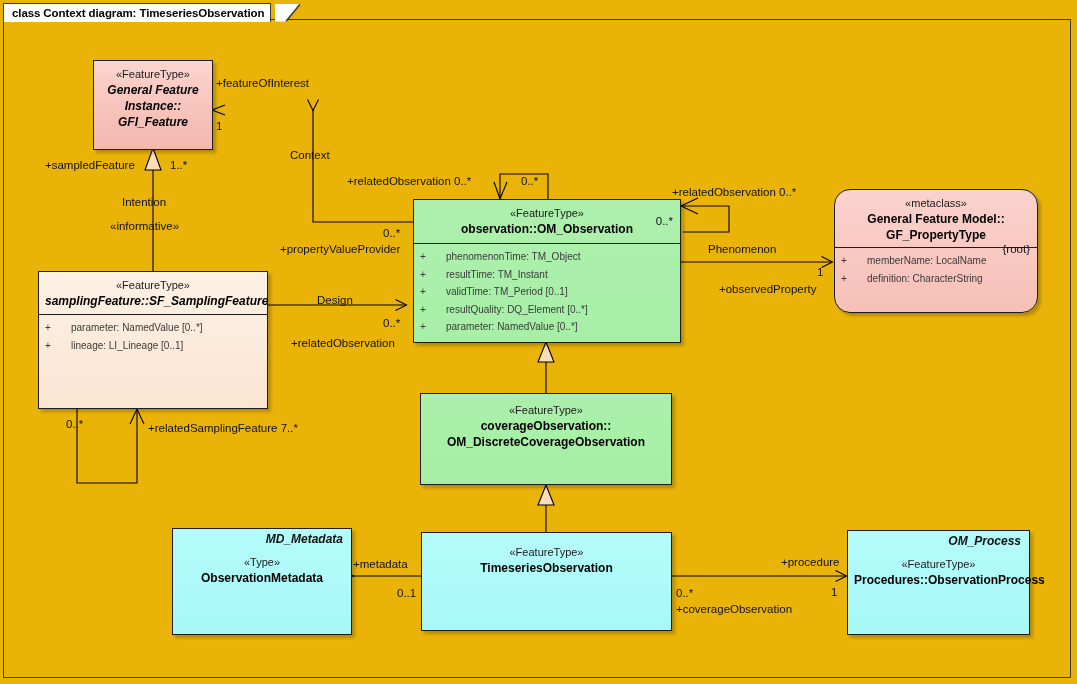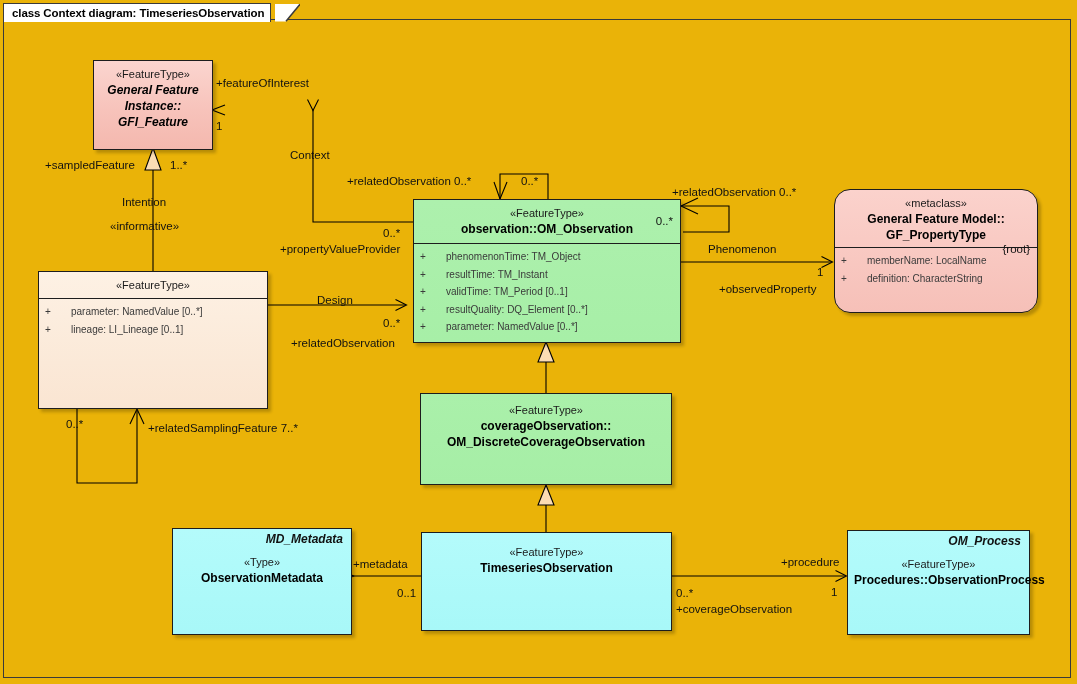--- a/index.html
+++ b/index.html
@@ -143,20 +143,21 @@
       <div class="stereo">«FeatureType»</div>
       <div class="nm ital">General Feature</div>
       <div class="nm ital">Instance::</div>
       <div class="nm ital">GFI_Feature</div>
     </div>
   </div>
 
   <div class="cls peach" style="left:38px;top:271px;width:230px;height:138px;">
     <div class="head" style="padding-bottom:5px;">
       <div class="stereo">«FeatureType»</div>
+      <div class="nm ital">samplingFeature::SF_SamplingFeature</div>
     </div>
     <div class="sep"></div>
     <div class="attrs">
       <div class="attr">
         <span class="vis">+</span><span>parameter: NamedValue [0..*]</span>
       </div>
       <div class="attr">
         <span class="vis">+</span><span>lineage: LI_Lineage [0..1]</span>
       </div>
     </div>

